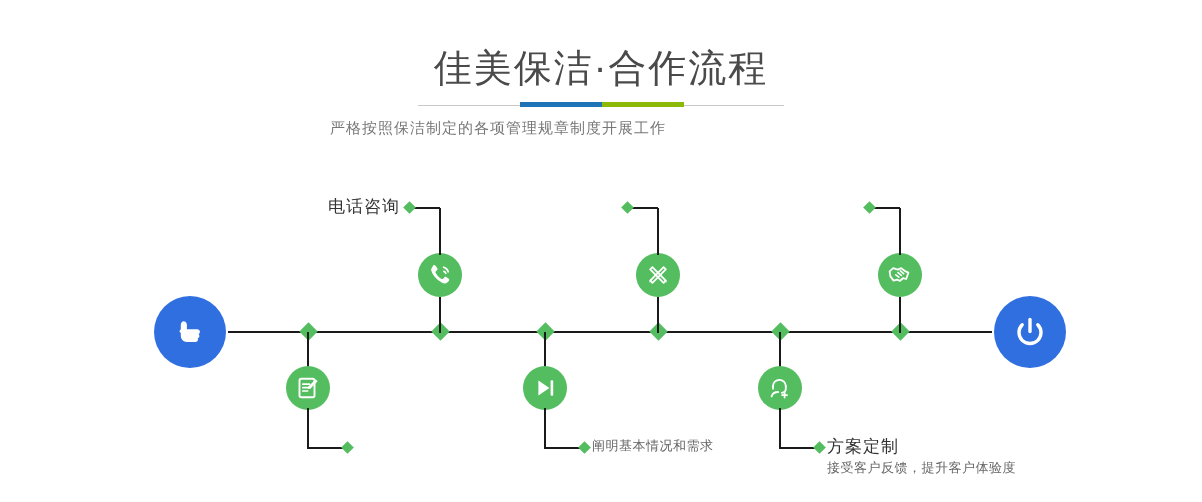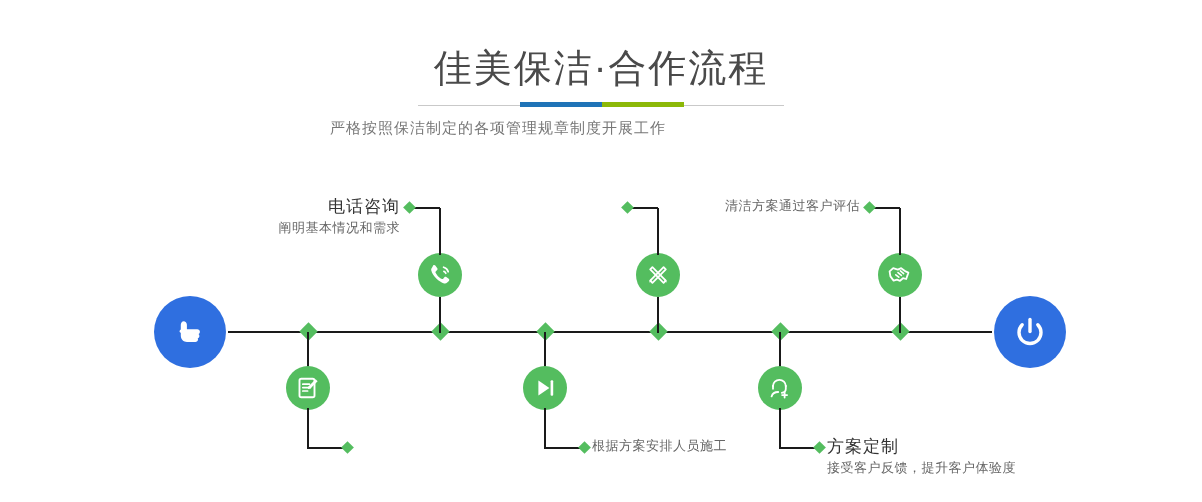--- a/index.html
+++ b/index.html
@@ -105,21 +105,20 @@
           <path d="M16.6 5.2a6.6 6.6 0 0 1 4.6 4.6" fill="none" stroke="#ffffff" stroke-width="1.7" stroke-linecap="round"></path>
           <path d="M16.9 9.4a3.1 3.1 0 0 1 1.9 1.9" fill="none" stroke="#ffffff" stroke-width="1.7" stroke-linecap="round"></path>
         </svg>
       </span>
     </div>
     <div class="vline" style="left:439px; top:198px; height:47px;"></div>
     <div class="hline" style="left:411px; top:197px; width:29px;"></div>
     <div class="tip" style="left:405px; top:193px;"></div>
     <div class="label top" style="left:155px; top:186px; width:245px;">
       <div class="t">电话咨询</div>
-      <div class="d">阐明基本情况和需求</div>
     </div>
 
     <div class="diamond" style="left:302px; top:315px;"></div>
     <div class="vline" style="left:307px; top:322px; height:36px;"></div>
     <div class="node" style="left:286px; top:356px;">
       <span>
         <svg width="26" height="26" viewBox="0 0 26 26">
           <rect x="4.5" y="3.8" width="15" height="18.4" rx="1.8" fill="none" stroke="#ffffff" stroke-width="1.9"></rect>
           <line x1="7.8" y1="9.2" x2="14.4" y2="9.2" stroke="#ffffff" stroke-width="1.7" stroke-linecap="round"></line>
           <line x1="7.8" y1="12.6" x2="15.4" y2="12.6" stroke="#ffffff" stroke-width="1.7" stroke-linecap="round"></line>
@@ -159,38 +158,37 @@
         <svg width="26" height="26" viewBox="0 0 26 26">
           <path fill="#ffffff" d="M6.4 5.6l11 7.4-11 7.4z"></path>
           <rect x="18.6" y="5.2" width="2.6" height="15.6" rx="1.1" fill="#ffffff"></rect>
         </svg>
       </span>
     </div>
     <div class="vline" style="left:544px; top:398px; height:40px;"></div>
     <div class="hline" style="left:544px; top:437px; width:38px;"></div>
     <div class="tip" style="left:580px; top:433px;"></div>
     <div class="label bot" style="left:592px; top:426px;">
-      <div class="d">根据方案安排人员施工</div>
+      <div class="d">阐明基本情况和需求</div>
     </div>
 
     <div class="diamond" style="left:894px; top:315px;"></div>
     <div class="vline" style="left:899px; top:287px; height:36px;"></div>
     <div class="node" style="left:878px; top:243px;">
       <span>
         <svg width="26" height="26" viewBox="0 0 26 26">
           <path fill="none" stroke="#ffffff" stroke-width="1.8" stroke-linejoin="round" d="M2.6 9.4l3.6-3.2 4.6 1.4 3.4-1.4 4.4 3.2 2.8 1.2-2.2 6.4-3.2-.8-3 2.6-3-1.2-3.4 1-3.2-4.2z"></path>
           <path fill="none" stroke="#ffffff" stroke-width="1.6" stroke-linecap="round" d="M8.8 12.8l3 2.4M11 10.6l3.4 2.8M13.4 8.8l3.2 2.8"></path>
         </svg>
       </span>
     </div>
     <div class="vline" style="left:899px; top:198px; height:47px;"></div>
     <div class="hline" style="left:871px; top:197px; width:29px;"></div>
     <div class="tip" style="left:865px; top:193px;"></div>
     <div class="label top" style="left:615px; top:186px; width:245px;">
-      <div class="d">清洁方案通过客户评估</div>
     </div>
 
     <div class="diamond" style="left:774px; top:315px;"></div>
     <div class="vline" style="left:779px; top:322px; height:36px;"></div>
     <div class="node" style="left:758px; top:356px;">
       <span>
         <svg width="26" height="26" viewBox="0 0 26 26">
           <path fill="none" stroke="#ffffff" stroke-width="1.8" stroke-linecap="round" d="M6 11.2a6.4 6.4 0 1 1 12.8 0"></path>
           <path fill="none" stroke="#ffffff" stroke-width="1.8" stroke-linecap="round" d="M6 10.6v3.2M18.8 10.6v3.2c0 2.4-1.8 3.8-4 4"></path>
           <path fill="none" stroke="#ffffff" stroke-width="1.8" stroke-linecap="round" d="M4.6 21.4c.8-2.8 3.6-4.4 6.6-4.4"></path>

